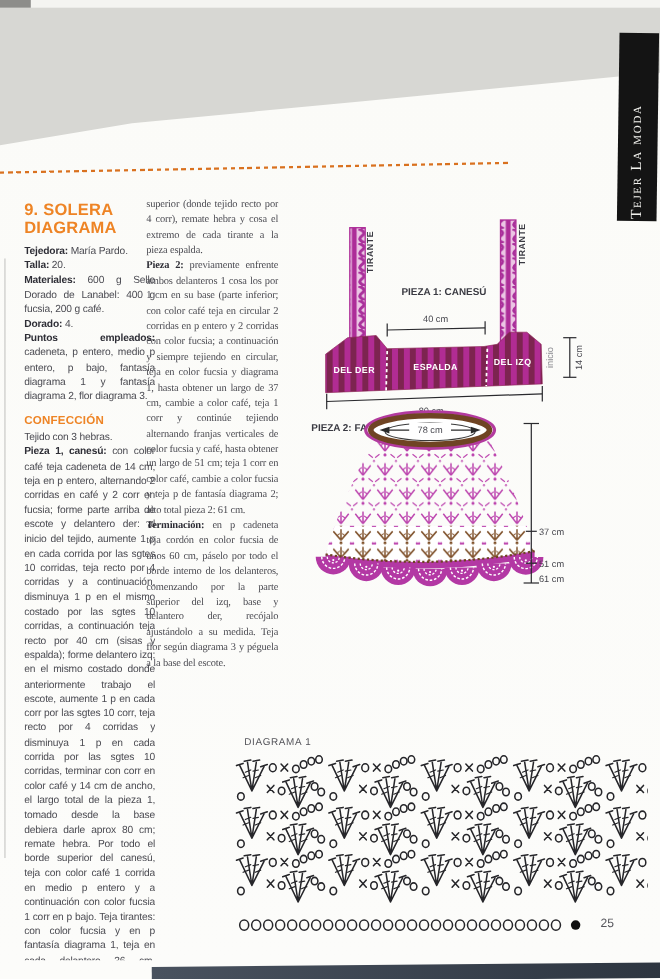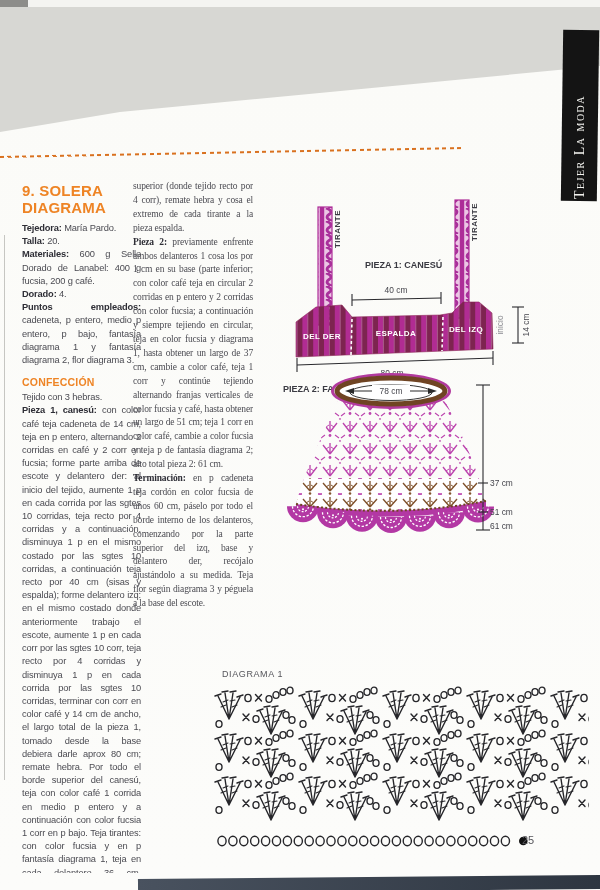--- a/index.html
+++ b/index.html
@@ -41,21 +41,21 @@
   .para b{color:#2e2e36;}
   #confeccion-heading{margin:9px 0 3px 0;font-size:10.5px;font-weight:bold;letter-spacing:.2px;}
   #diagram-svg{position:absolute;left:210px;top:185px;}
   svg text{font-family:"Liberation Sans",sans-serif;}
   .d-label{font-size:9px;font-weight:bold;fill:#3a3a42;}
   .m-label{font-size:8.4px;fill:#45454c;}
   .band-label{font-size:8px;font-weight:bold;fill:#ffffff;letter-spacing:.4px;}
   .strap-label{font-size:8px;font-weight:bold;fill:#3a3a42;letter-spacing:.5px;}
   .gray-label{font-size:8.4px;fill:#8b8b91;}
   .chart-label{font-size:9px;fill:#55555b;letter-spacing:.6px;}
-  #page-number{position:absolute;left:522px;top:834px;font-size:11px;color:#55555b;}
+  #page-number{position:absolute;left:546px;top:834px;font-size:11px;color:#55555b;}
   #bottom-bar{
     position:absolute;left:138px;top:877px;width:470px;height:14px;
     background:linear-gradient(90deg,#49525f,#2d3540);transform:rotate(-.5deg);
   }
 </style>
 </head>
 <body>
 
 <div id="canvas">
 

